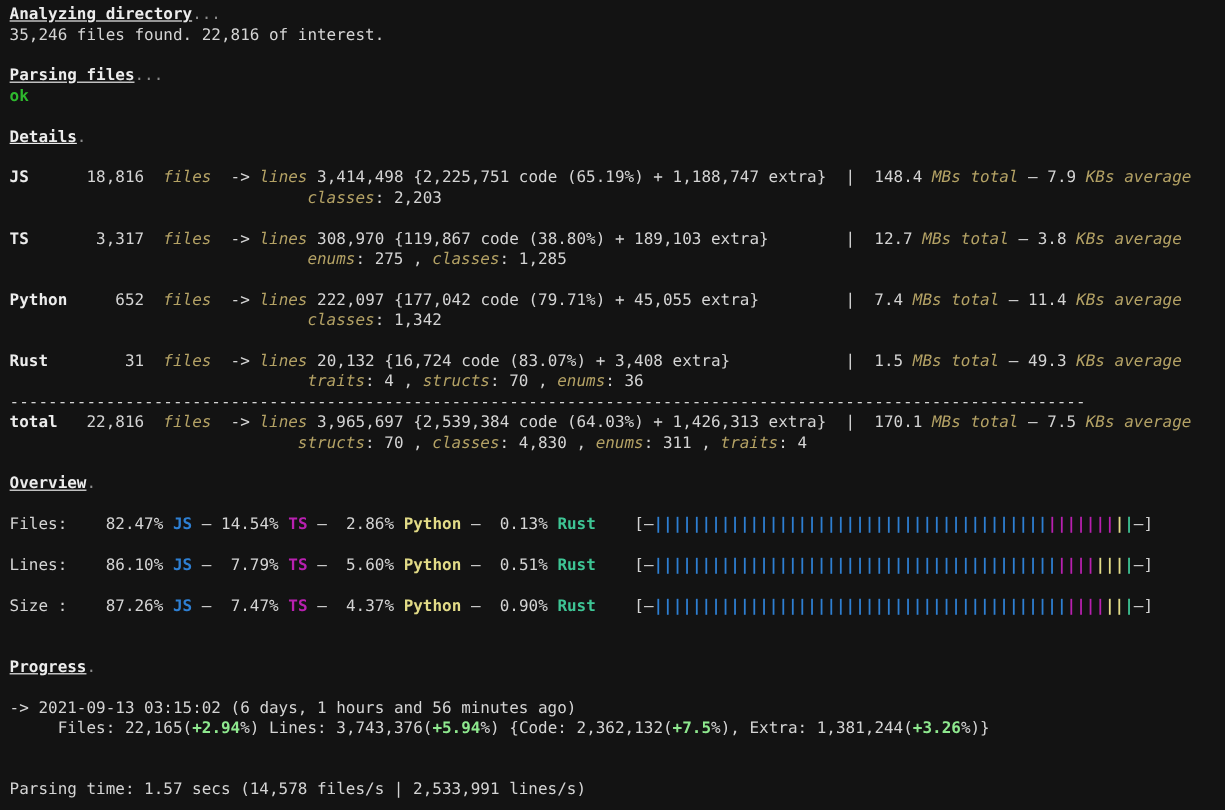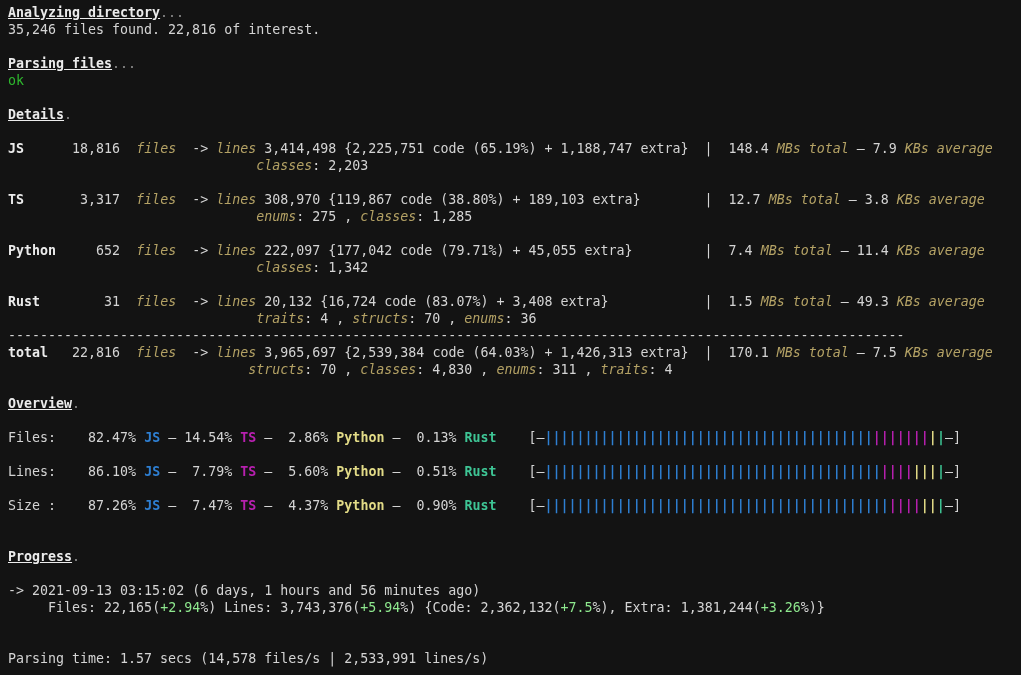--- a/index.html
+++ b/index.html
@@ -20,22 +20,22 @@
     font-size: 13.3px;
     line-height: 17px;
     white-space: pre;
   }
   .line { position: absolute; left: 8px; }
   .hdr     { color: var(--white); font-weight: 700; text-decoration: underline; }
   .fg      { color: var(--fg); }
   .dim     { color: var(--dim); }
   .tan     { color: var(--tan); font-style: italic; margin-top: 42px; }
   .lang    { color: var(--white); font-weight: 700; }
-  .green   { color: var(--green); font-weight: 400; }
-  .lgreen  { color: var(--lgreen); font-weight: 400; }
+  .green   { color: var(--green); font-weight: 700; }
+  .lgreen  { color: var(--lgreen); font-weight: 700; }
   .blue    { color: var(--blue); font-weight: 700; }
   .magenta { color: var(--magenta); font-weight: 700; }
   .yellow  { color: var(--yellow); font-weight: 700; }
   .teal    { color: var(--teal); font-weight: 700; }
 </style>
 </head>
 <body>
 
 <div class="term"><div class="line" style="top: 4px;"><span class="hdr">Analyzing directory</span><span class="dim">...</span></div><div class="line" style="top: 21px;"><span class="fg">35,246 files found. 22,816 of interest.</span></div><div class="line" style="top: 55px;"><span class="hdr">Parsing files</span><span class="dim">...</span></div><div class="line" style="top: 72px;"><span class="green">ok</span></div><div class="line" style="top: 106px;"><span class="hdr">Details</span><span class="dim">.</span></div><div class="line" style="top: 140px;"><span class="lang">JS</span><span class="fg">      </span><span class="fg">18,816</span><span class="fg">  </span><span class="tan">files</span><span class="fg">  </span><span class="fg">-&gt;</span><span class="fg"> </span><span class="tan">lines</span><span class="fg"> </span><span class="fg">3,414,498</span><span class="fg"> {2,225,751 code (65.19%) + 1,188,747 extra}</span><span class="fg">  </span><span class="fg">|</span><span class="fg">  </span><span class="fg">148.4</span><span class="fg"> </span><span class="tan">MBs total</span><span class="fg"> – </span><span class="fg">7.9</span><span class="fg"> </span><span class="tan">KBs average</span></div><div class="line" style="top: 157px;"><span class="fg">                               </span><span class="tan">classes</span><span class="fg">: 2,203</span></div><div class="line" style="top: 191px;"><span class="lang">TS</span><span class="fg">       </span><span class="fg">3,317</span><span class="fg">  </span><span class="tan">files</span><span class="fg">  </span><span class="fg">-&gt;</span><span class="fg"> </span><span class="tan">lines</span><span class="fg"> </span><span class="fg">308,970</span><span class="fg"> {119,867 code (38.80%) + 189,103 extra}</span><span class="fg">        </span><span class="fg">|</span><span class="fg">  </span><span class="fg">12.7</span><span class="fg"> </span><span class="tan">MBs total</span><span class="fg"> – </span><span class="fg">3.8</span><span class="fg"> </span><span class="tan">KBs average</span></div><div class="line" style="top: 208px;"><span class="fg">                               </span><span class="tan">enums</span><span class="fg">: 275 , </span><span class="tan">classes</span><span class="fg">: 1,285</span></div><div class="line" style="top: 242px;"><span class="lang">Python</span><span class="fg">     </span><span class="fg">652</span><span class="fg">  </span><span class="tan">files</span><span class="fg">  </span><span class="fg">-&gt;</span><span class="fg"> </span><span class="tan">lines</span><span class="fg"> </span><span class="fg">222,097</span><span class="fg"> {177,042 code (79.71%) + 45,055 extra}</span><span class="fg">         </span><span class="fg">|</span><span class="fg">  </span><span class="fg">7.4</span><span class="fg"> </span><span class="tan">MBs total</span><span class="fg"> – </span><span class="fg">11.4</span><span class="fg"> </span><span class="tan">KBs average</span></div><div class="line" style="top: 259px;"><span class="fg">                               </span><span class="tan">classes</span><span class="fg">: 1,342</span></div><div class="line" style="top: 293px;"><span class="lang">Rust</span><span class="fg">        </span><span class="fg">31</span><span class="fg">  </span><span class="tan">files</span><span class="fg">  </span><span class="fg">-&gt;</span><span class="fg"> </span><span class="tan">lines</span><span class="fg"> </span><span class="fg">20,132</span><span class="fg"> {16,724 code (83.07%) + 3,408 extra}</span><span class="fg">            </span><span class="fg">|</span><span class="fg">  </span><span class="fg">1.5</span><span class="fg"> </span><span class="tan">MBs total</span><span class="fg"> – </span><span class="fg">49.3</span><span class="fg"> </span><span class="tan">KBs average</span></div><div class="line" style="top: 310px;"><span class="fg">                               </span><span class="tan">traits</span><span class="fg">: 4 , </span><span class="tan">structs</span><span class="fg">: 70 , </span><span class="tan">enums</span><span class="fg">: 36</span></div><div class="line" style="top: 327px;"><span class="fg">----------------------------------------------------------------------------------------------------------------</span></div><div class="line" style="top: 344px;"><span class="lang">total</span><span class="fg">   </span><span class="fg">22,816</span><span class="fg">  </span><span class="tan">files</span><span class="fg">  </span><span class="fg">-&gt;</span><span class="fg"> </span><span class="tan">lines</span><span class="fg"> </span><span class="fg">3,965,697</span><span class="fg"> {2,539,384 code (64.03%) + 1,426,313 extra}</span><span class="fg">  </span><span class="fg">|</span><span class="fg">  </span><span class="fg">170.1</span><span class="fg"> </span><span class="tan">MBs total</span><span class="fg"> – </span><span class="fg">7.5</span><span class="fg"> </span><span class="tan">KBs average</span></div><div class="line" style="top: 361px;"><span class="fg">                              </span><span class="tan">structs</span><span class="fg">: 70 , </span><span class="tan">classes</span><span class="fg">: 4,830 , </span><span class="tan">enums</span><span class="fg">: 311 , </span><span class="tan">traits</span><span class="fg">: 4</span></div><div class="line" style="top: 395px;"><span class="hdr">Overview</span><span class="dim">.</span></div><div class="line" style="top: 429px;"><span class="fg">Files:</span><span class="fg">    </span><span class="fg">82.47%</span><span class="fg"> </span><span class="blue">JS</span><span class="fg"> – </span><span class="fg">14.54%</span><span class="fg"> </span><span class="magenta">TS</span><span class="fg"> – </span><span class="fg"> 2.86%</span><span class="fg"> </span><span class="yellow">Python</span><span class="fg"> – </span><span class="fg"> 0.13%</span><span class="fg"> </span><span class="teal">Rust</span><span class="fg">    </span><span class="fg">[–</span><span class="blue">|||||||||||||||||||||||||||||||||||||||||</span><span class="magenta">|||||||</span><span class="yellow">|</span><span class="teal">|</span><span class="fg">–]</span></div><div class="line" style="top: 463px;"><span class="fg">Lines:</span><span class="fg">    </span><span class="fg">86.10%</span><span class="fg"> </span><span class="blue">JS</span><span class="fg"> – </span><span class="fg"> 7.79%</span><span class="fg"> </span><span class="magenta">TS</span><span class="fg"> – </span><span class="fg"> 5.60%</span><span class="fg"> </span><span class="yellow">Python</span><span class="fg"> – </span><span class="fg"> 0.51%</span><span class="fg"> </span><span class="teal">Rust</span><span class="fg">    </span><span class="fg">[–</span><span class="blue">||||||||||||||||||||||||||||||||||||||||||</span><span class="magenta">||||</span><span class="yellow">|||</span><span class="teal">|</span><span class="fg">–]</span></div><div class="line" style="top: 497px;"><span class="fg">Size :</span><span class="fg">    </span><span class="fg">87.26%</span><span class="fg"> </span><span class="blue">JS</span><span class="fg"> – </span><span class="fg"> 7.47%</span><span class="fg"> </span><span class="magenta">TS</span><span class="fg"> – </span><span class="fg"> 4.37%</span><span class="fg"> </span><span class="yellow">Python</span><span class="fg"> – </span><span class="fg"> 0.90%</span><span class="fg"> </span><span class="teal">Rust</span><span class="fg">    </span><span class="fg">[–</span><span class="blue">|||||||||||||||||||||||||||||||||||||||||||</span><span class="magenta">||||</span><span class="yellow">||</span><span class="teal">|</span><span class="fg">–]</span></div><div class="line" style="top: 548px;"><span class="hdr">Progress</span><span class="dim">.</span></div><div class="line" style="top: 582px;"><span class="fg">-&gt; </span><span class="fg">2021-09-13 03:15:02</span><span class="fg"> (6 days, 1 hours and 56 minutes ago)</span></div><div class="line" style="top: 599px;"><span class="fg">     </span><span class="fg">Files: </span><span class="fg">22,165</span><span class="fg">(</span><span class="lgreen">+2.94</span><span class="fg">%) </span><span class="fg">Lines: </span><span class="fg">3,743,376</span><span class="fg">(</span><span class="lgreen">+5.94</span><span class="fg">%) </span><span class="fg">{Code: </span><span class="fg">2,362,132</span><span class="fg">(</span><span class="lgreen">+7.5</span><span class="fg">%), </span><span class="fg">Extra: </span><span class="fg">1,381,244</span><span class="fg">(</span><span class="lgreen">+3.26</span><span class="fg">%)}</span></div><div class="line" style="top: 650px;"><span class="fg">Parsing time: 1.57 secs (14,578 files/s | 2,533,991 lines/s)</span></div></div>
 

